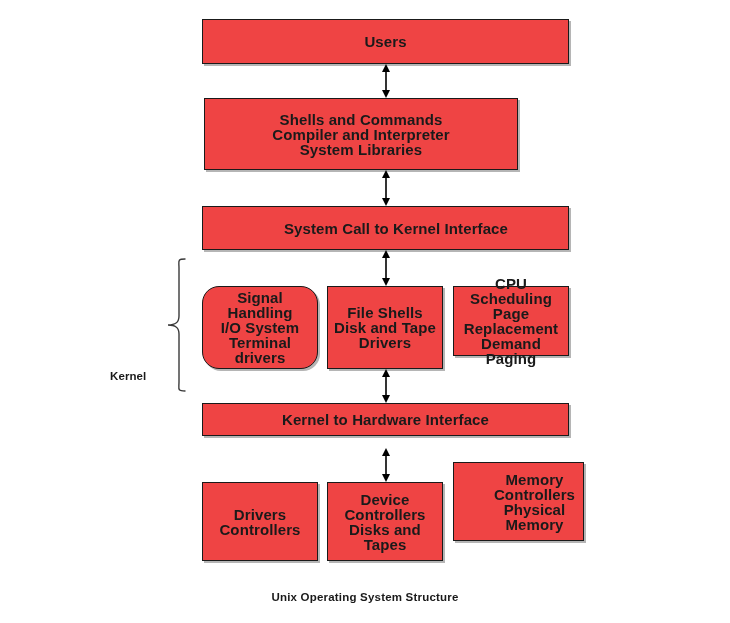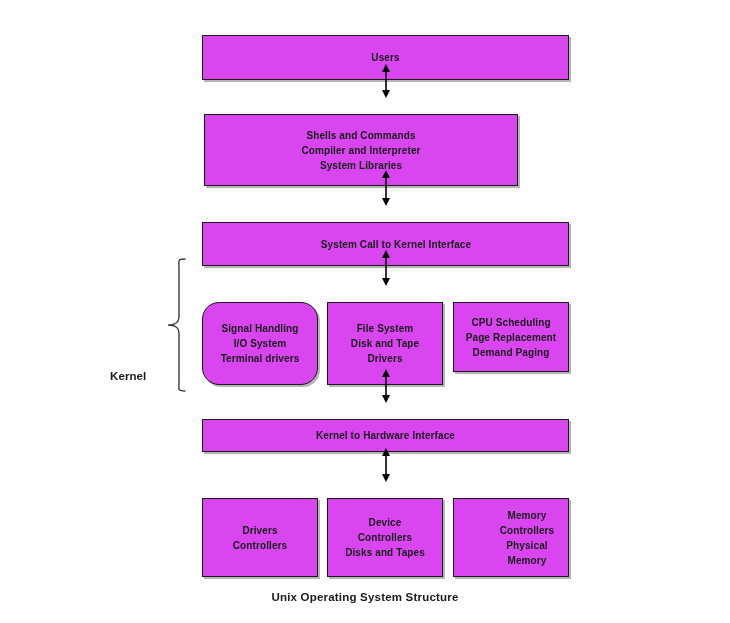--- a/index.html
+++ b/index.html
@@ -19,34 +19,33 @@
   #diagram {
     position: absolute;
     left: 0; top: 0;
     width: 730px;
     height: 623px;
   }
 
   .box {
     position: absolute;
     box-sizing: border-box;
-    background: #d946ef;
+    background: #ef4444;
     border: 1.6px solid #1a1a1a;
     box-shadow: 2px 2px 0 0 rgba(120,120,120,0.55);
     display: flex;
     align-items: center;
     justify-content: center;
     text-align: center;
-    font-size: 10px;
+    font-size: 15px;
     font-weight: bold;
     line-height: 15px;
     letter-spacing: 0.1px;
     white-space: pre-line;
     padding: 2px 4px;
-    margin-top: 16px;
   }
 
   .arrow {
     position: absolute;
     width: 18px;
   }
 
   .brace-wrap {
     position: absolute;
   }
@@ -103,21 +102,21 @@
   <div class="kernel-label" style="left:110px; top:322px;">Kernel</div>
 
   <svg class="brace-wrap" style="left:163px; top:258px; width:28px; height:134px;" viewBox="0 0 28 134">
     <path d="M 22 1 C 14 1 16 3 16 10 L 16 58 C 16 65 12 67 5 67 C 12 67 16 69 16 76 L 16 124 C 16 131 14 133 22 133" fill="none" stroke="#3a3a3a" stroke-width="1.4" stroke-linecap="round"></path>
   </svg>
 
   <div class="box" style="left:202px; top:286px; width:116px; height:83px;border-radius:17px;">Signal Handling
 I/O System
 Terminal drivers</div>
 
-  <div class="box" style="left:327px; top:286px; width:116px; height:83px;">File System
+  <div class="box" style="left:327px; top:286px; width:116px; height:83px;">File Shells
 Disk and Tape
 Drivers</div>
 
   <div class="box" style="left:453px; top:286px; width:116px; height:70px;">CPU Scheduling
 Page Replacement
 Demand Paging</div>
 
   <svg class="arrow" style="left:377px; top:369px; height:34px;" viewBox="0 0 18 34">
     <line x1="9" y1="5" x2="9" y2="29" stroke="#000000" stroke-width="1.6"></line>
     <polygon points="9,0 5,8 13,8" fill="#000000"></polygon>
@@ -132,19 +131,19 @@
     <polygon points="9,34 5,26 13,26" fill="#000000"></polygon>
   </svg>
 
   <div class="box" style="left:202px; top:482px; width:116px; height:79px;">Drivers
 Controllers</div>
 
   <div class="box" style="left:327px; top:482px; width:116px; height:79px;">Device
 Controllers
 Disks and Tapes</div>
 
-  <div class="box" style="left:453px; top:482px; width:116px; height:79px;padding-left:36px;">Memory
+  <div class="box" style="left:453px; top:462px; width:131px; height:79px;padding-left:36px;">Memory
 Controllers
 Physical Memory</div>
 
   <div class="caption" style="left:0; top:591px;">Unix Operating System Structure</div>
 
 </div>
 
 </body></html>

